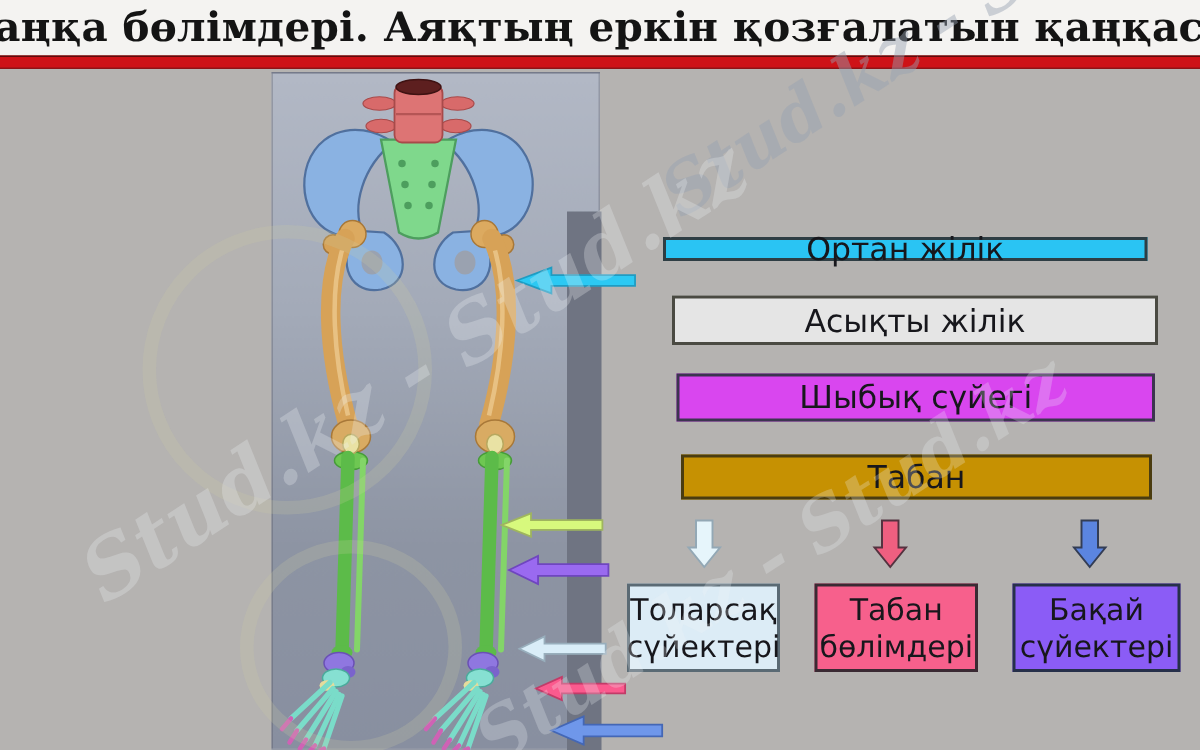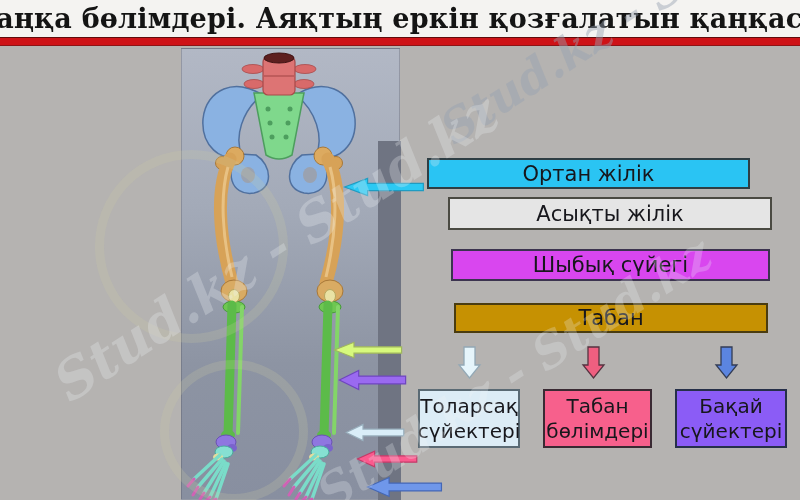--- a/index.html
+++ b/index.html
@@ -20,21 +20,21 @@
          background:linear-gradient(#b2b8c5 0%,#a3aab8 35%,#8d94a3 70%,#888fa0 100%);
          border:1px solid rgba(60,60,70,0.25);box-sizing:border-box;z-index:1;}
   .photo-dark-col{position:absolute;left:196px;top:92px;width:23px;height:360px;
                   background:#6f7482;z-index:1;}
   .skel{position:absolute;left:0;top:0;z-index:2;}
 
   
   .side-box{position:absolute;box-sizing:border-box;border:2px solid #3a3a3a;
             display:flex;align-items:center;justify-content:center;
             font-size:21px;color:#17171c;z-index:5;}
-  #sb0{left:427px;top:158px;width:323px;height:31px;border-color:#2e3e44;}
+  #sb0{left:442px;top:158px;width:323px;height:16px;border-color:#2e3e44;}
   #sb1{left:448px;top:197px;width:324px;height:33px;border-color:#4a4a42;}
   #sb2{left:451px;top:249px;width:319px;height:32px;border-color:#3c3450;}
   #sb3{left:454px;top:303px;width:314px;height:30px;border-color:#4a3c10;}
 
   
   .bottom-box{position:absolute;top:389px;height:59px;box-sizing:border-box;border:2px solid #333;
               display:flex;align-items:center;justify-content:center;text-align:center;
               font-size:20px;line-height:25px;color:#17171c;z-index:5;}
   #bb0{left:418px;width:102px;border-color:#5a6a74;}
   #bb1{left:543px;width:109px;border-color:#3a2a33;}

